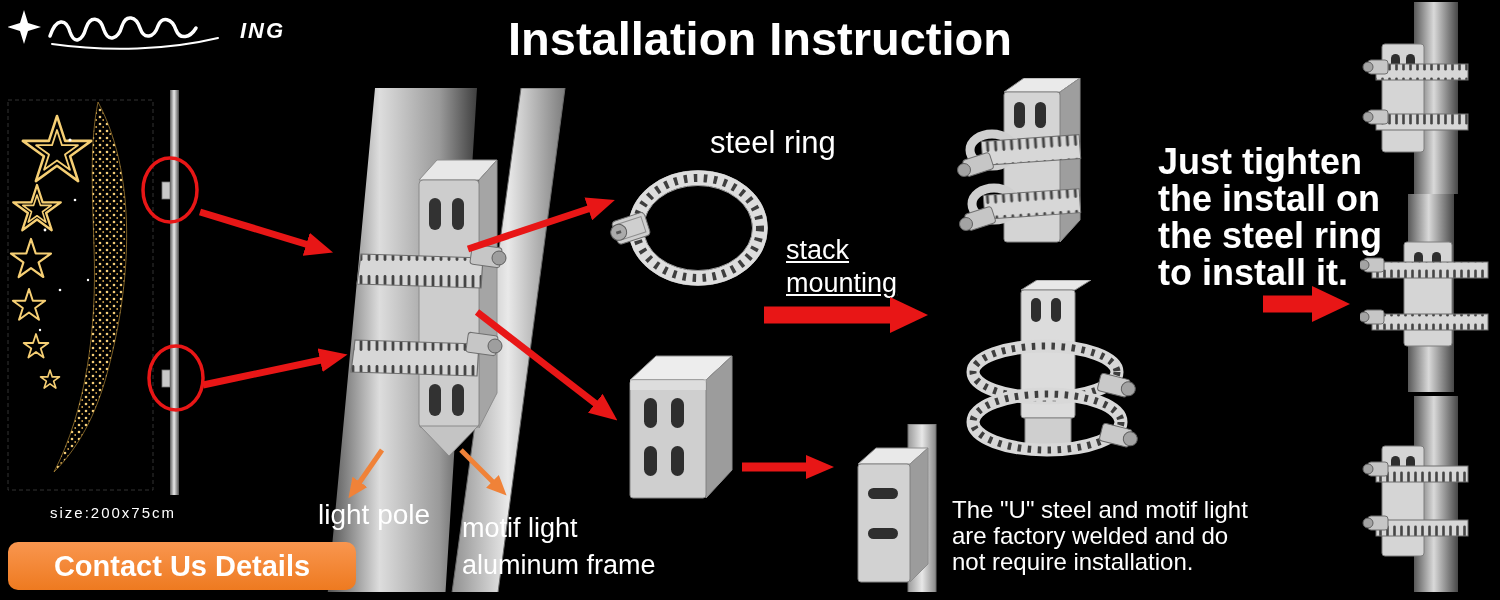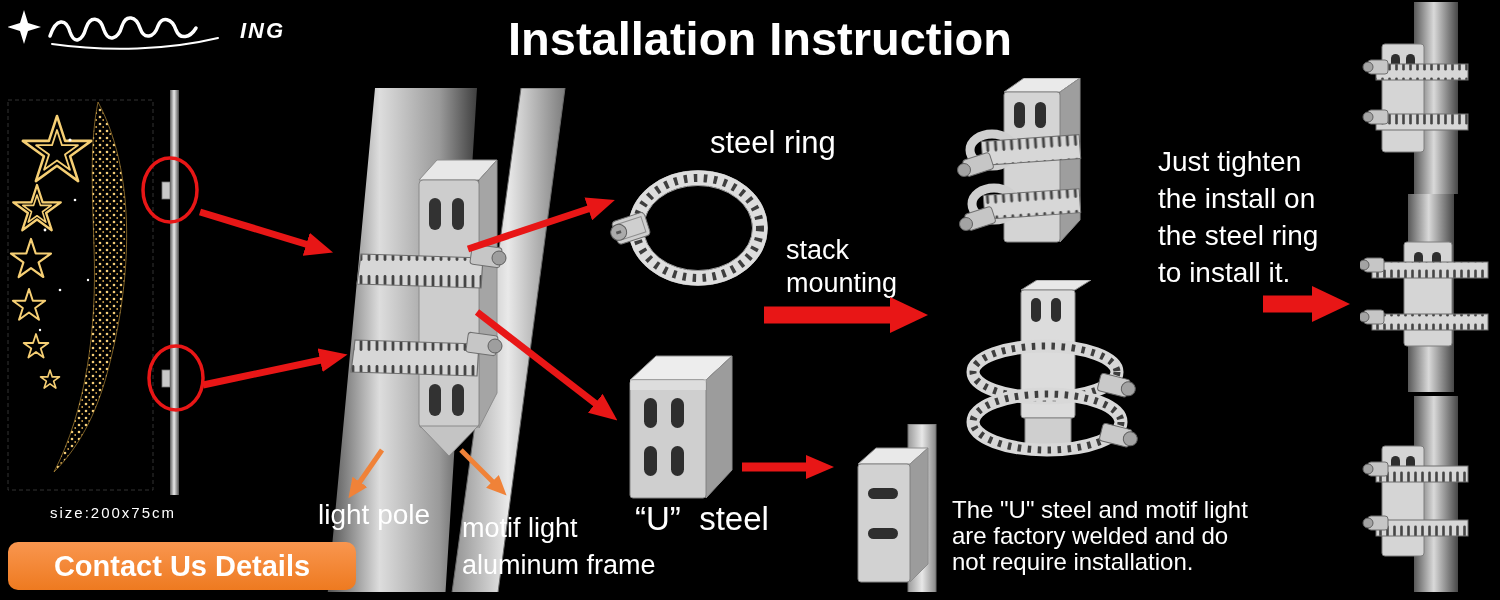--- a/index.html
+++ b/index.html
@@ -6,25 +6,25 @@
   .stage{position:relative;width:1500px;height:592px;background:#000;overflow:hidden;
          font-family:"Liberation Sans",sans-serif;color:#fff;}
   .abs{position:absolute;}
   .title{left:390px;top:11px;width:740px;text-align:center;font-size:47px;font-weight:700;}
   .logo{left:8px;top:6px;}
   .size-label{left:50px;top:504px;font-size:15px;letter-spacing:2px;}
   .contact-btn{left:8px;top:542px;width:348px;height:48px;border:none;border-radius:10px;
     background:linear-gradient(180deg,#f9964f,#ee7a20);color:#fff;font-family:"Liberation Sans",sans-serif;
     font-size:29px;font-weight:700;display:flex;align-items:center;justify-content:center;cursor:pointer;text-align:right;}
   .lbl-steel-ring{left:710px;top:125px;font-size:31px;}
-  .lbl-stack{left:786px;top:234px;font-size:27px;line-height:33px;}
+  .lbl-stack{left:786px;top:234px;font-size:27px;line-height:33px;text-decoration:underline;}
   .lbl-light-pole{left:318px;top:499px;font-size:28px;}
   .lbl-motif-frame{left:462px;top:510px;font-size:27px;line-height:37px;}
   .lbl-u-steel{left:635px;top:500px;font-size:33px;}
-  .note-tighten{left:1158px;top:143px;font-size:28px;line-height:37px;}
+  .note-tighten{left:1158px;top:143px;font-size:36px;line-height:37px;font-weight:bold;}
   .note-welded{left:952px;top:497px;font-size:24px;line-height:26px;}
   .arrows{left:0;top:0;pointer-events:none;z-index:40;}
   .illus{z-index:10;}
   .txt{z-index:30;}
 </style>
 </head>
 <body>
 
 <div class="stage">
 
@@ -138,21 +138,20 @@
   <svg class="abs illus" style="left:618px;top:348px" width="125" height="152" viewBox="0 0 125 152">
     <polygon points="12,32 88,32 114,8 38,8" fill="#ededed" stroke="#8d8d8d"></polygon>
     <polygon points="88,32 114,8 114,122 88,150" fill="#9c9c9c" stroke="#8d8d8d"></polygon>
     <rect x="12" y="32" width="76" height="118" rx="3" fill="#cfcfcf" stroke="#858585"></rect>
     <rect x="12" y="32" width="76" height="10" fill="#e2e2e2" opacity="0.7"></rect>
     <rect x="26" y="50" width="13" height="30" rx="6.5" fill="#2e2e2e"></rect>
     <rect x="53" y="50" width="13" height="30" rx="6.5" fill="#2e2e2e"></rect>
     <rect x="26" y="98" width="13" height="30" rx="6.5" fill="#2e2e2e"></rect>
     <rect x="53" y="98" width="13" height="30" rx="6.5" fill="#2e2e2e"></rect>
   </svg>
-  <div class="abs lbl-u-steel txt">“U”&nbsp; steel</div>
 
   <div class="abs lbl-light-pole txt">light pole</div>
   <div class="abs lbl-motif-frame txt">
     <div>motif light</div>
     <div>aluminum frame</div>
   </div>
 
   <svg class="abs illus" style="left:952px;top:78px" width="150" height="192" viewBox="0 0 150 192">
     <defs>
       <pattern id="ctA" width="8" height="26" patternUnits="userSpaceOnUse">

